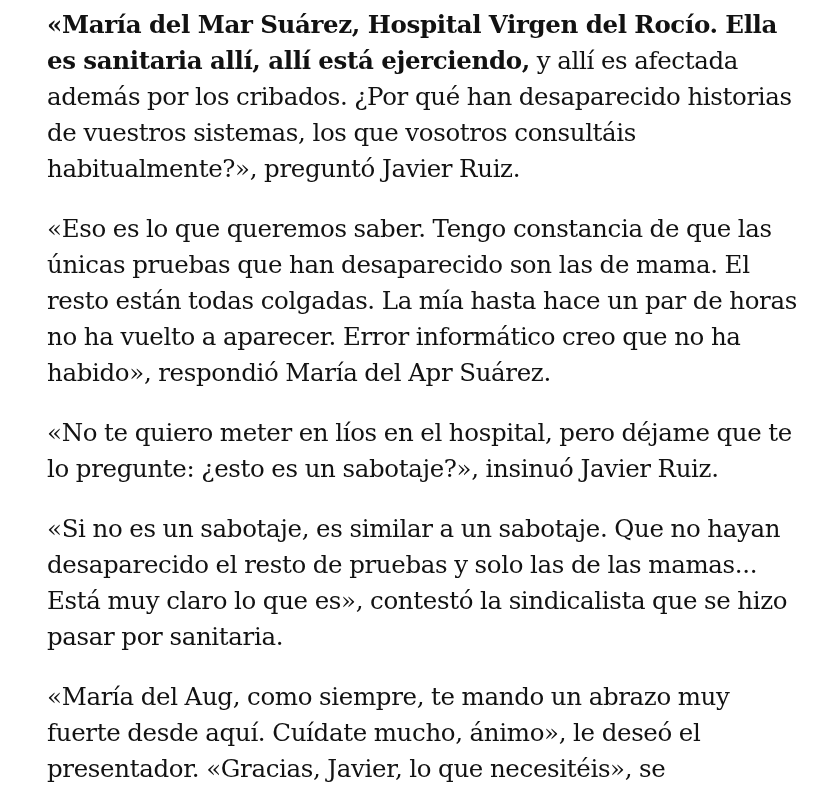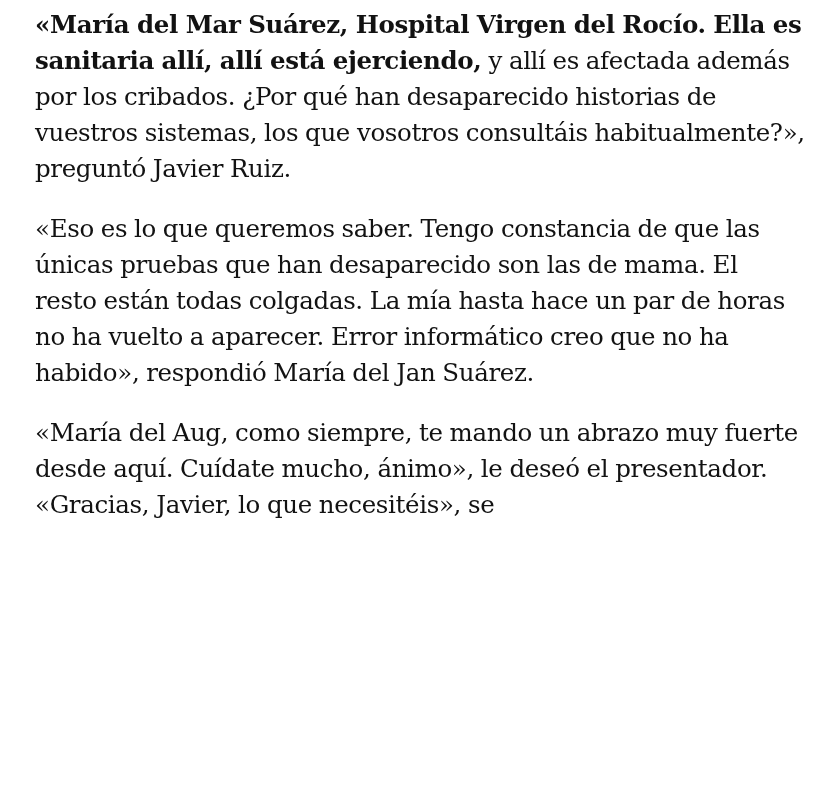--- a/index.html
+++ b/index.html
@@ -3,23 +3,25 @@
 <meta charset="utf-8">
 <style>
   html, body { margin: 0; padding: 0; background: #ffffff; }
   body { width: 838px; height: 789px; overflow: hidden; }
   .article {
     position: absolute; left: 35px; top: 7px; width: 770px;
     font-family: "DejaVu Serif", "Liberation Serif", serif;
     font-size: 24.5px; line-height: 36px; color: #121212;
     letter-spacing: -0.35px; word-spacing: -0.5px;
   }
-  .article p { margin: 0 0 24px 0; }
+  .article p { margin: 0 0 24px 12px; }
   .article b { font-weight: bold; }
 </style>
 </head>
 <body>
 
 <div class="article">
   <p><b>«María del Mar Suárez, Hospital Virgen del Rocío. Ella es sanitaria allí, allí está ejerciendo,</b><span> y allí es afectada además por los cribados. ¿Por qué han desaparecido historias de vuestros sistemas, los que vosotros consultáis habitualmente?», preguntó Javier Ruiz.</span></p>
-  <p>«Eso es lo que queremos saber. Tengo constancia de que las únicas pruebas que han desaparecido son las de mama. El resto están todas colgadas. La mía hasta hace un par de horas no ha vuelto a aparecer. Error informático creo que no ha habido», respondió María del Jan Suárez.</p>
+  <p>«Eso es lo que queremos saber. Tengo constancia de que las únicas pruebas que han desaparecido son las de mama. El resto están todas colgadas. La mía hasta hace un par de horas no ha vuelto a aparecer. Error informático creo que no ha habido», respondió María del Apr Suárez.</p>
+  <p>«No te quiero meter en líos en el hospital, pero déjame que te lo pregunte: ¿esto es un sabotaje?», insinuó Javier Ruiz.</p>
+  <p>«Si no es un sabotaje, es similar a un sabotaje. Que no hayan desaparecido el resto de pruebas y solo las de las mamas... Está muy claro lo que es», contestó la sindicalista que se hizo pasar por sanitaria.</p>
   <p>«María del Aug, como siempre, te mando un abrazo muy fuerte desde aquí. Cuídate mucho, ánimo», le deseó el presentador. «Gracias, Javier, lo que necesitéis», se</p>
 </div>
 
 </body></html>

